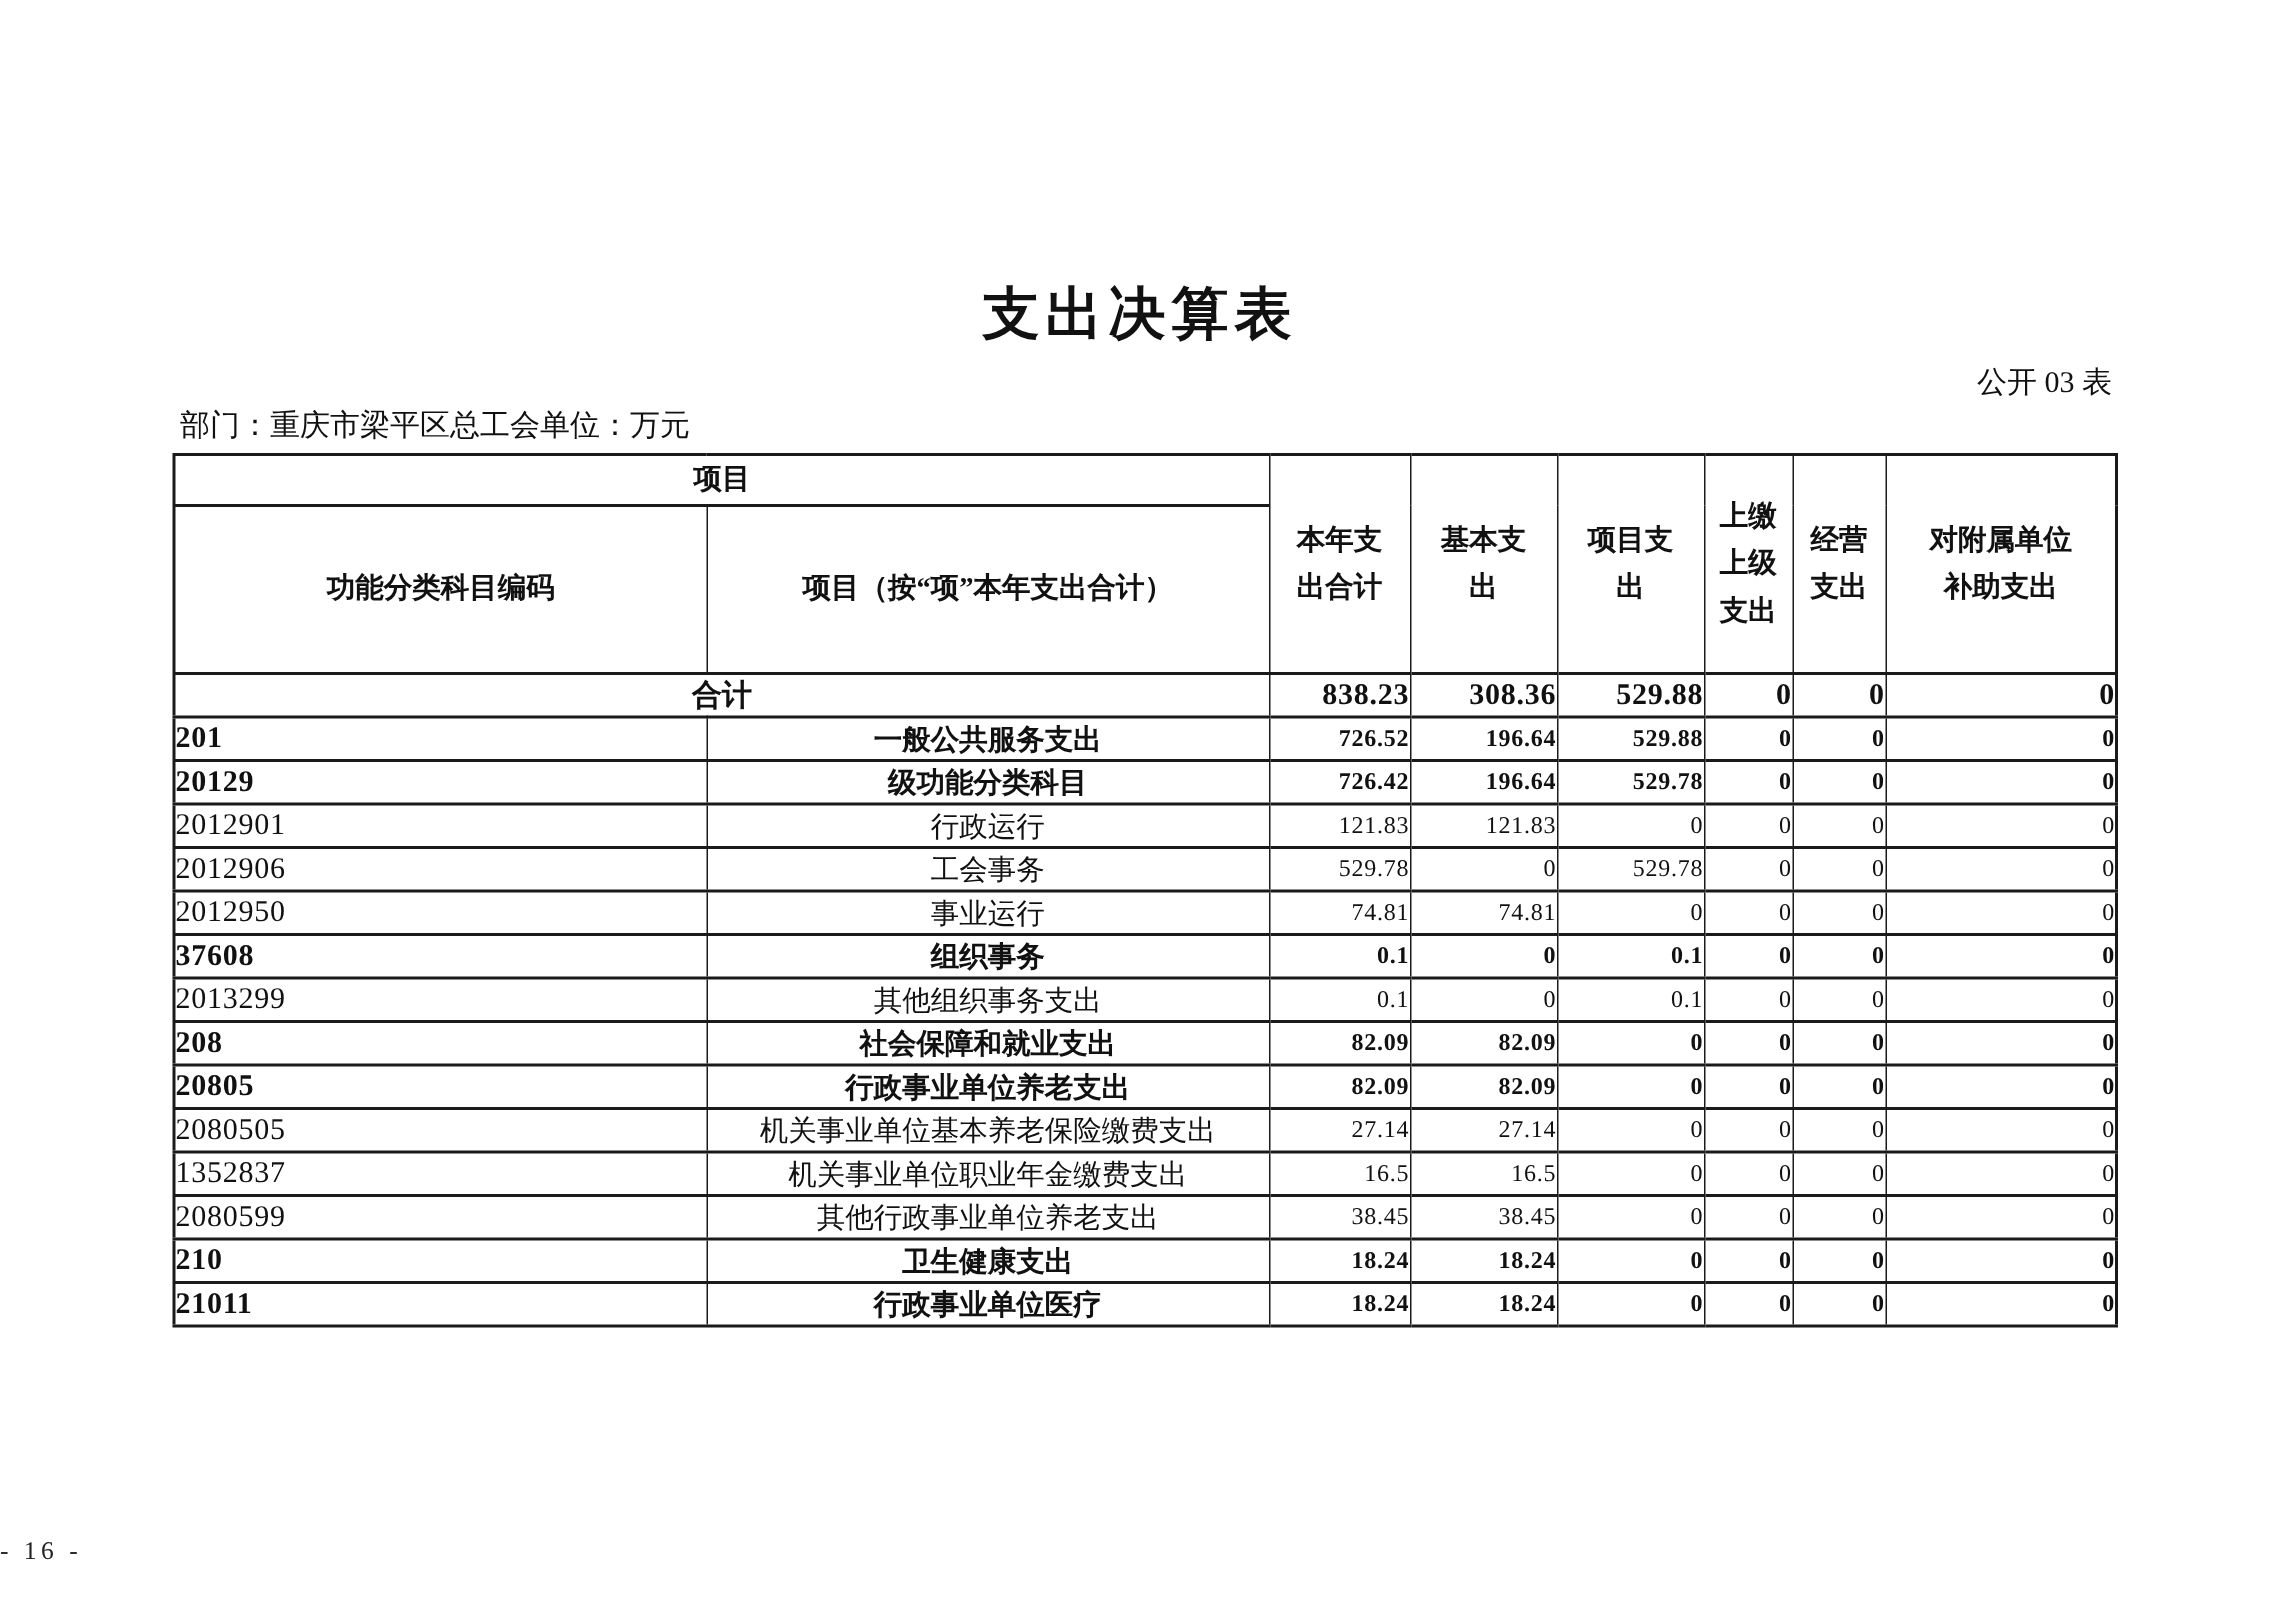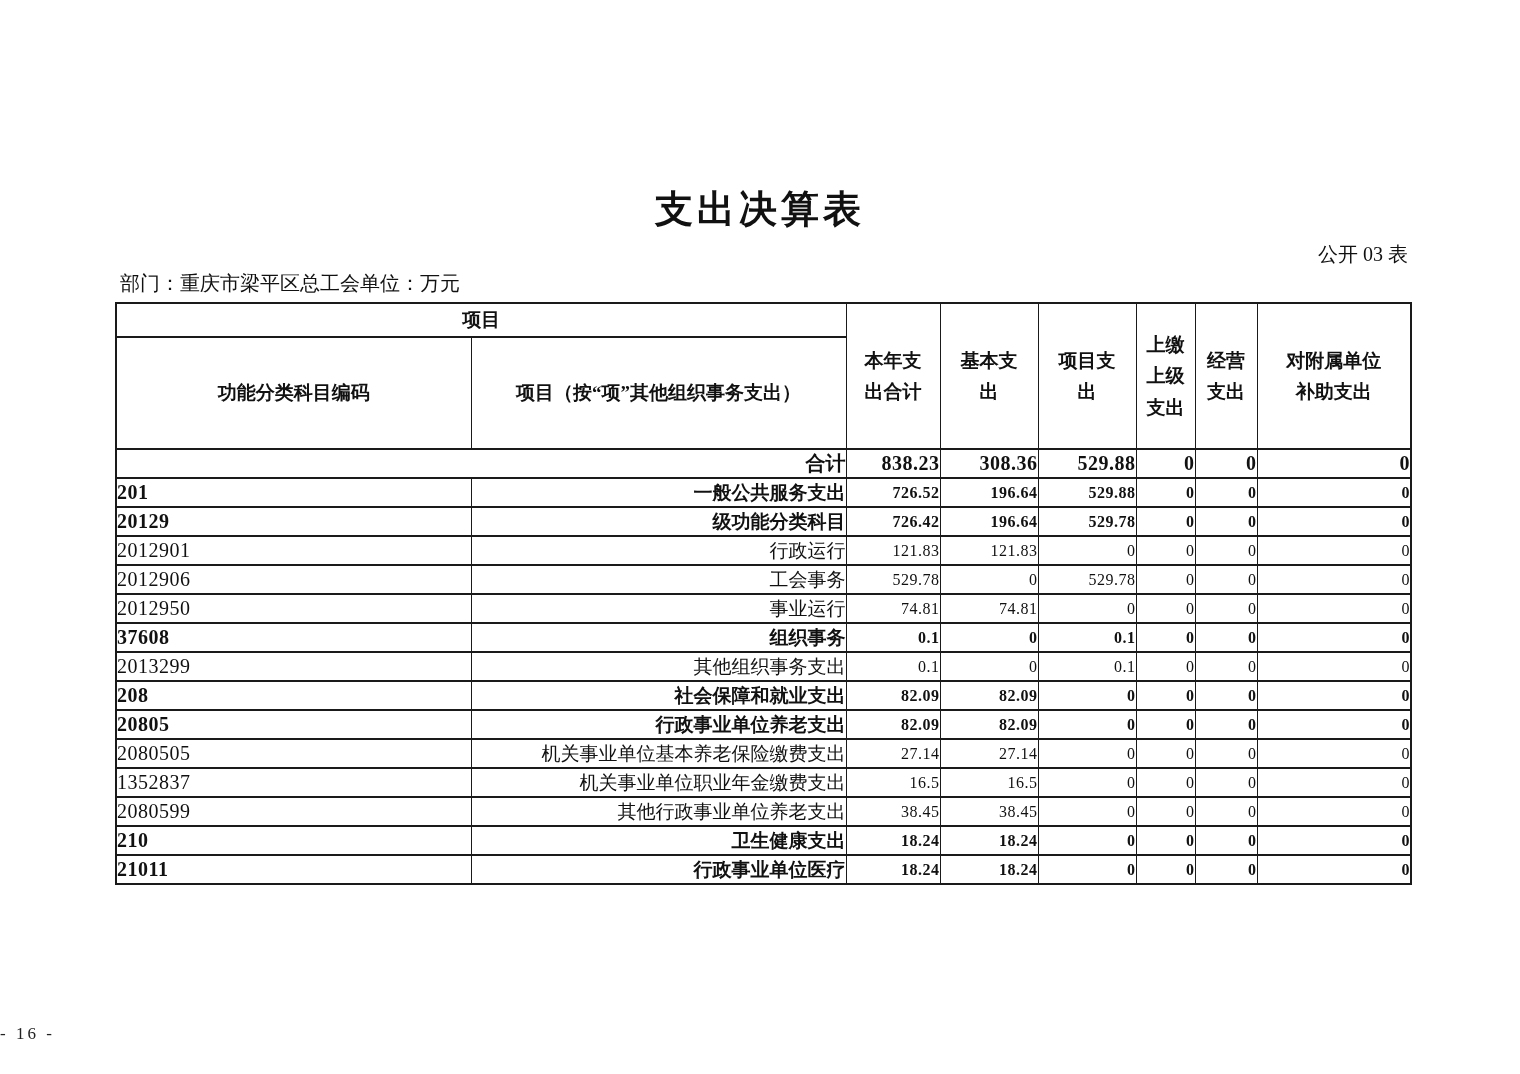--- a/index.html
+++ b/index.html
@@ -71,35 +71,35 @@
   th.col-tight  { padding: 0 10px; }
   th.col-last   { padding: 0 20px; }
   .code-cell {
     text-align: left;
     padding-left: 7px;
     font-size: 20px;
     letter-spacing: 0.5px;
     margin-left: 12px;
   }
   .item-cell {
-    text-align: right;
+    text-align: center;
     padding-left: 9px;
     font-size: 19px;
   }
   .num-cell {
     text-align: right;
     padding-right: 9px;
     font-size: 16px;
     letter-spacing: 0.5px;
   }
   tr.bold-row td { font-weight: bold; }
   tr.total-row td { font-weight: bold; }
   tr.total-row { height: 30px; }
   .total-label-cell {
-    text-align: right;
+    text-align: center;
     font-size: 20px;
   }
   tr.total-row .num-cell { font-size: 20px; }
   .page-footer {
     position: absolute;
     top: 1024px;
     left: 0;
     width: 100%;
     font-size: 17px;
     letter-spacing: 3px;
@@ -136,21 +136,21 @@
         <th colspan="2">项目</th>
         <th rowspan="2" class="col-narrow">本年支出合计</th>
         <th rowspan="2" class="col-narrow">基本支出</th>
         <th rowspan="2" class="col-narrow">项目支出</th>
         <th rowspan="2" class="col-tight">上缴上级支出</th>
         <th rowspan="2" class="col-tight">经营支出</th>
         <th rowspan="2" class="col-last">对附属单位补助支出</th>
       </tr>
       <tr class="hrow-cols">
         <th>功能分类科目编码</th>
-        <th>项目（按“项”其他组织事务支出）</th>
+        <th>项目（按“项”本年支出合计）</th>
       </tr>
     </thead>
     <tbody id="table-body">
       <tr class="total-row">
         <td colspan="2" class="total-label-cell">合计</td>
         <td class="num-cell">838.23</td>
         <td class="num-cell">308.36</td>
         <td class="num-cell">529.88</td>
         <td class="num-cell">0</td>
         <td class="num-cell">0</td>

